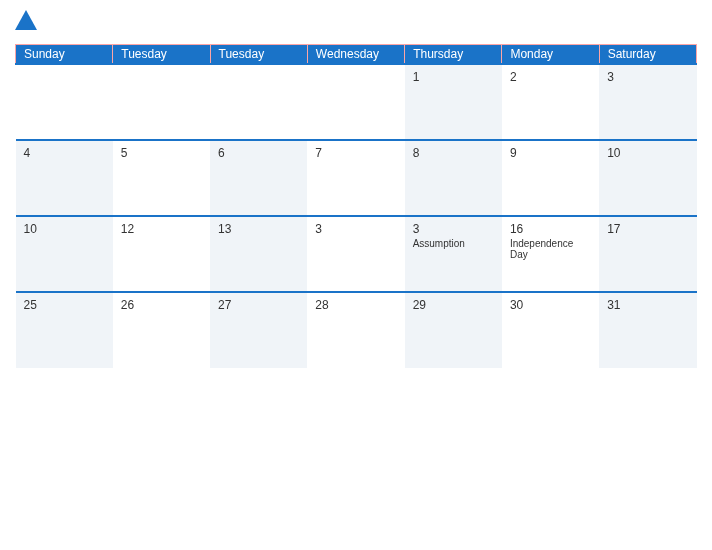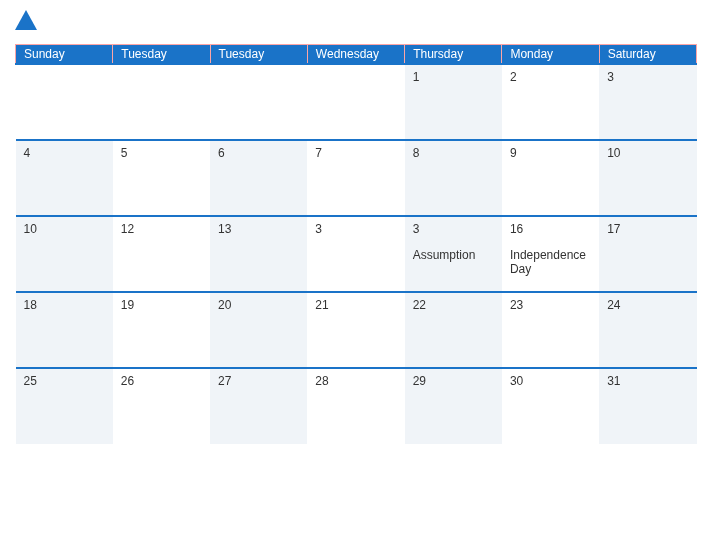--- a/index.html
+++ b/index.html
@@ -101,23 +101,23 @@
     .cell-wednesday { background: #fff !important; }
     .cell-thursday { background: #f0f4f8 !important; }
     .cell-friday { background: #fff !important; }
     .cell-saturday { background: #f0f4f8 !important; }
     .day-number {
       font-size: 12px;
       color: #333;
       display: block;
     }
     .event {
-      font-size: 12px;
-      color: #333;
-      margin-top: 12px;
+      font-size: 10px;
+      color: #333;
+      margin-top: 2px;
       display: block;
     }
     .empty {
       background: #fff !important;
     }
   </style>
 </head>
 <body>
 
 <div class="page">
@@ -213,43 +213,20 @@
           <td class="cell-friday">
             <span class="day-number">16</span>
             <span class="event">Independence Day</span>
           </td>
           <td class="cell-saturday">
             <span class="day-number">17</span>
           </td>
         </tr>
         <tr>
           <td class="cell-sunday">
-            <span class="day-number">18</span>
-          </td>
-          <td class="cell-monday">
-            <span class="day-number">19</span>
-          </td>
-          <td class="cell-tuesday">
-            <span class="day-number">20</span>
-          </td>
-          <td class="cell-wednesday">
-            <span class="day-number">21</span>
-          </td>
-          <td class="cell-thursday">
-            <span class="day-number">22</span>
-          </td>
-          <td class="cell-friday">
-            <span class="day-number">23</span>
-          </td>
-          <td class="cell-saturday">
-            <span class="day-number">24</span>
-          </td>
-        </tr>
-        <tr>
-          <td class="cell-sunday">
             <span class="day-number">25</span>
           </td>
           <td class="cell-monday">
             <span class="day-number">26</span>
           </td>
           <td class="cell-tuesday">
             <span class="day-number">27</span>
           </td>
           <td class="cell-wednesday">
             <span class="day-number">28</span>

